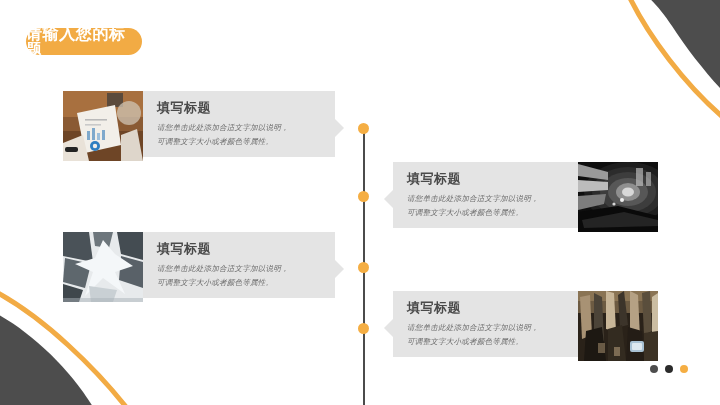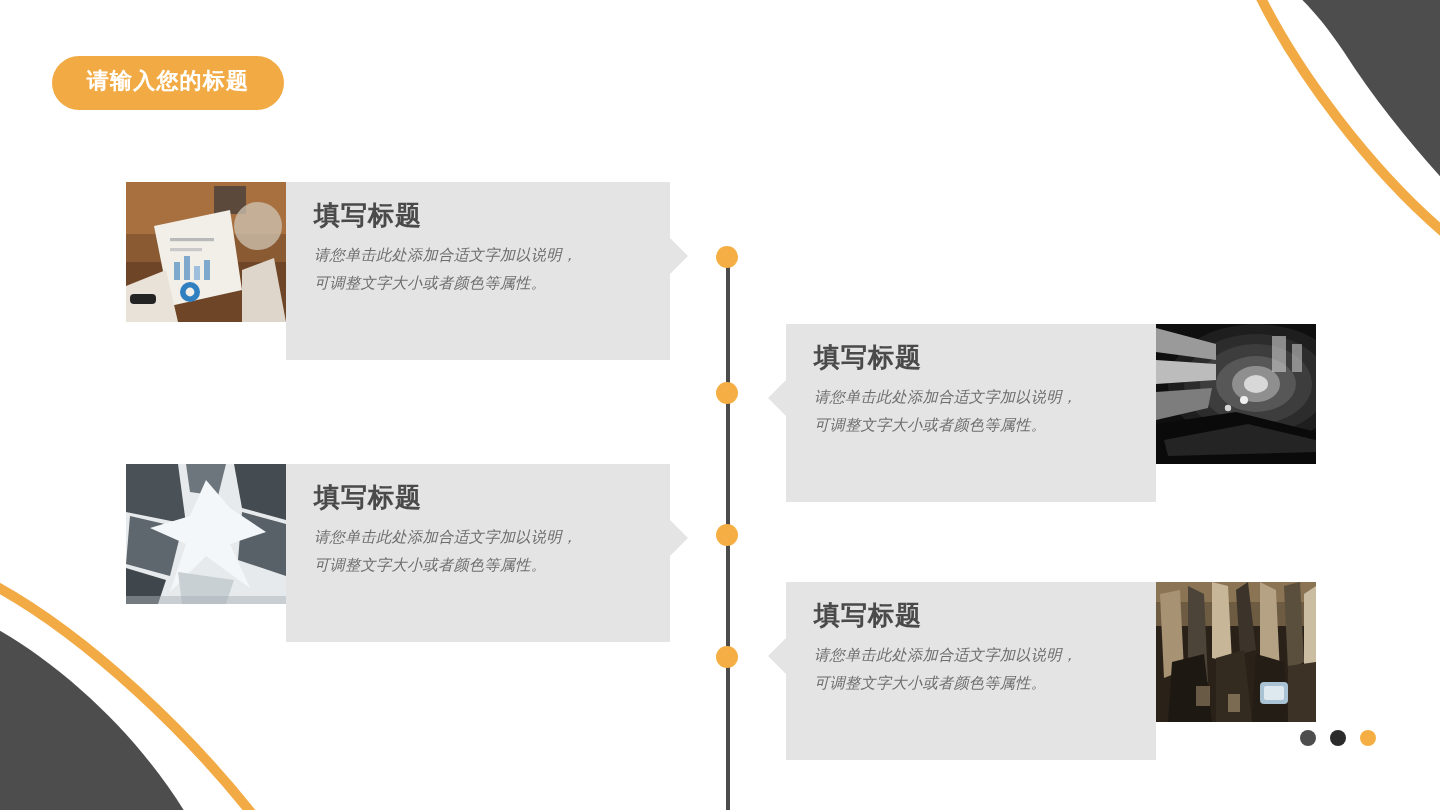--- a/index.html
+++ b/index.html
@@ -36,21 +36,21 @@
     width: 116px;
     height: 27px;
     border-radius: 14px;
     background: #F2AB44;
     display: flex;
     align-items: center;
     justify-content: center;
   }
   .title-pill-text {
     color: #ffffff;
-    font-size: 11px;
+    font-size: 16px;
     font-weight: bold;
     letter-spacing: 0.6px;
     line-height: 1;
   }
 
   
   .timeline-line {
     position: absolute;
     left: 363px;
     top: 128px;
@@ -68,21 +68,21 @@
   }
   .dot-1 { top: 123px; }
   .dot-2 { top: 191px; }
   .dot-3 { top: 262px; }
   .dot-4 { top: 323px; }
 
   
   .card {
     position: absolute;
     display: flex;
-    height: 89px;
+    height: 66px;
   }
   .card-left  { left: 63px; }
   .card-right { left: 393px; }
 
   .card-1 { top: 91px; }
   .card-2 { top: 232px; }
   .card-3 { top: 162px; }
   .card-4 { top: 291px; }
 
   .card-photo {

